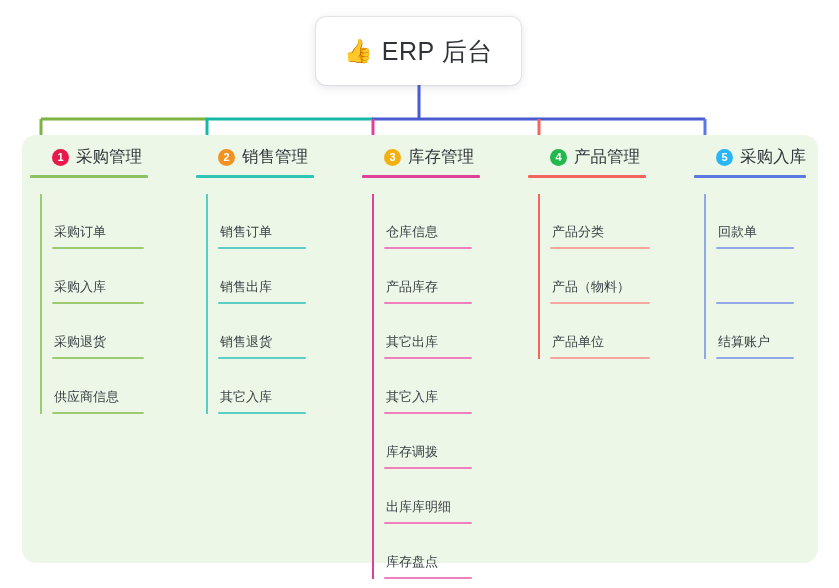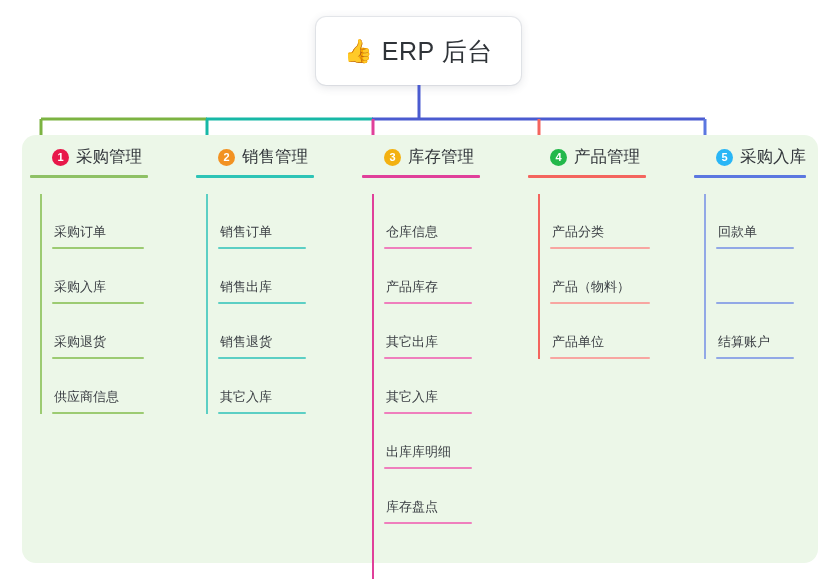--- a/index.html
+++ b/index.html
@@ -232,20 +232,24 @@
           </div>
           <div class="leaf">
             <div class="leaf-label">其它出库</div>
             <div class="leaf-rule" style="background: rgb(239, 127, 189); width: 88px;"></div>
           </div>
           <div class="leaf">
             <div class="leaf-label">其它入库</div>
             <div class="leaf-rule" style="background: rgb(239, 127, 189); width: 88px;"></div>
           </div>
           <div class="leaf">
+            <div class="leaf-label">库存调拨</div>
+            <div class="leaf-rule" style="background: rgb(239, 127, 189); width: 88px;"></div>
+          </div>
+          <div class="leaf">
             <div class="leaf-label">出库库明细</div>
             <div class="leaf-rule" style="background: rgb(239, 127, 189); width: 88px;"></div>
           </div>
           <div class="leaf">
             <div class="leaf-label">库存盘点</div>
             <div class="leaf-rule" style="background: rgb(239, 127, 189); width: 88px;"></div>
           </div>
         </div>
       </div>
       <div class="column" style="left: 528px; width: 152px;">

